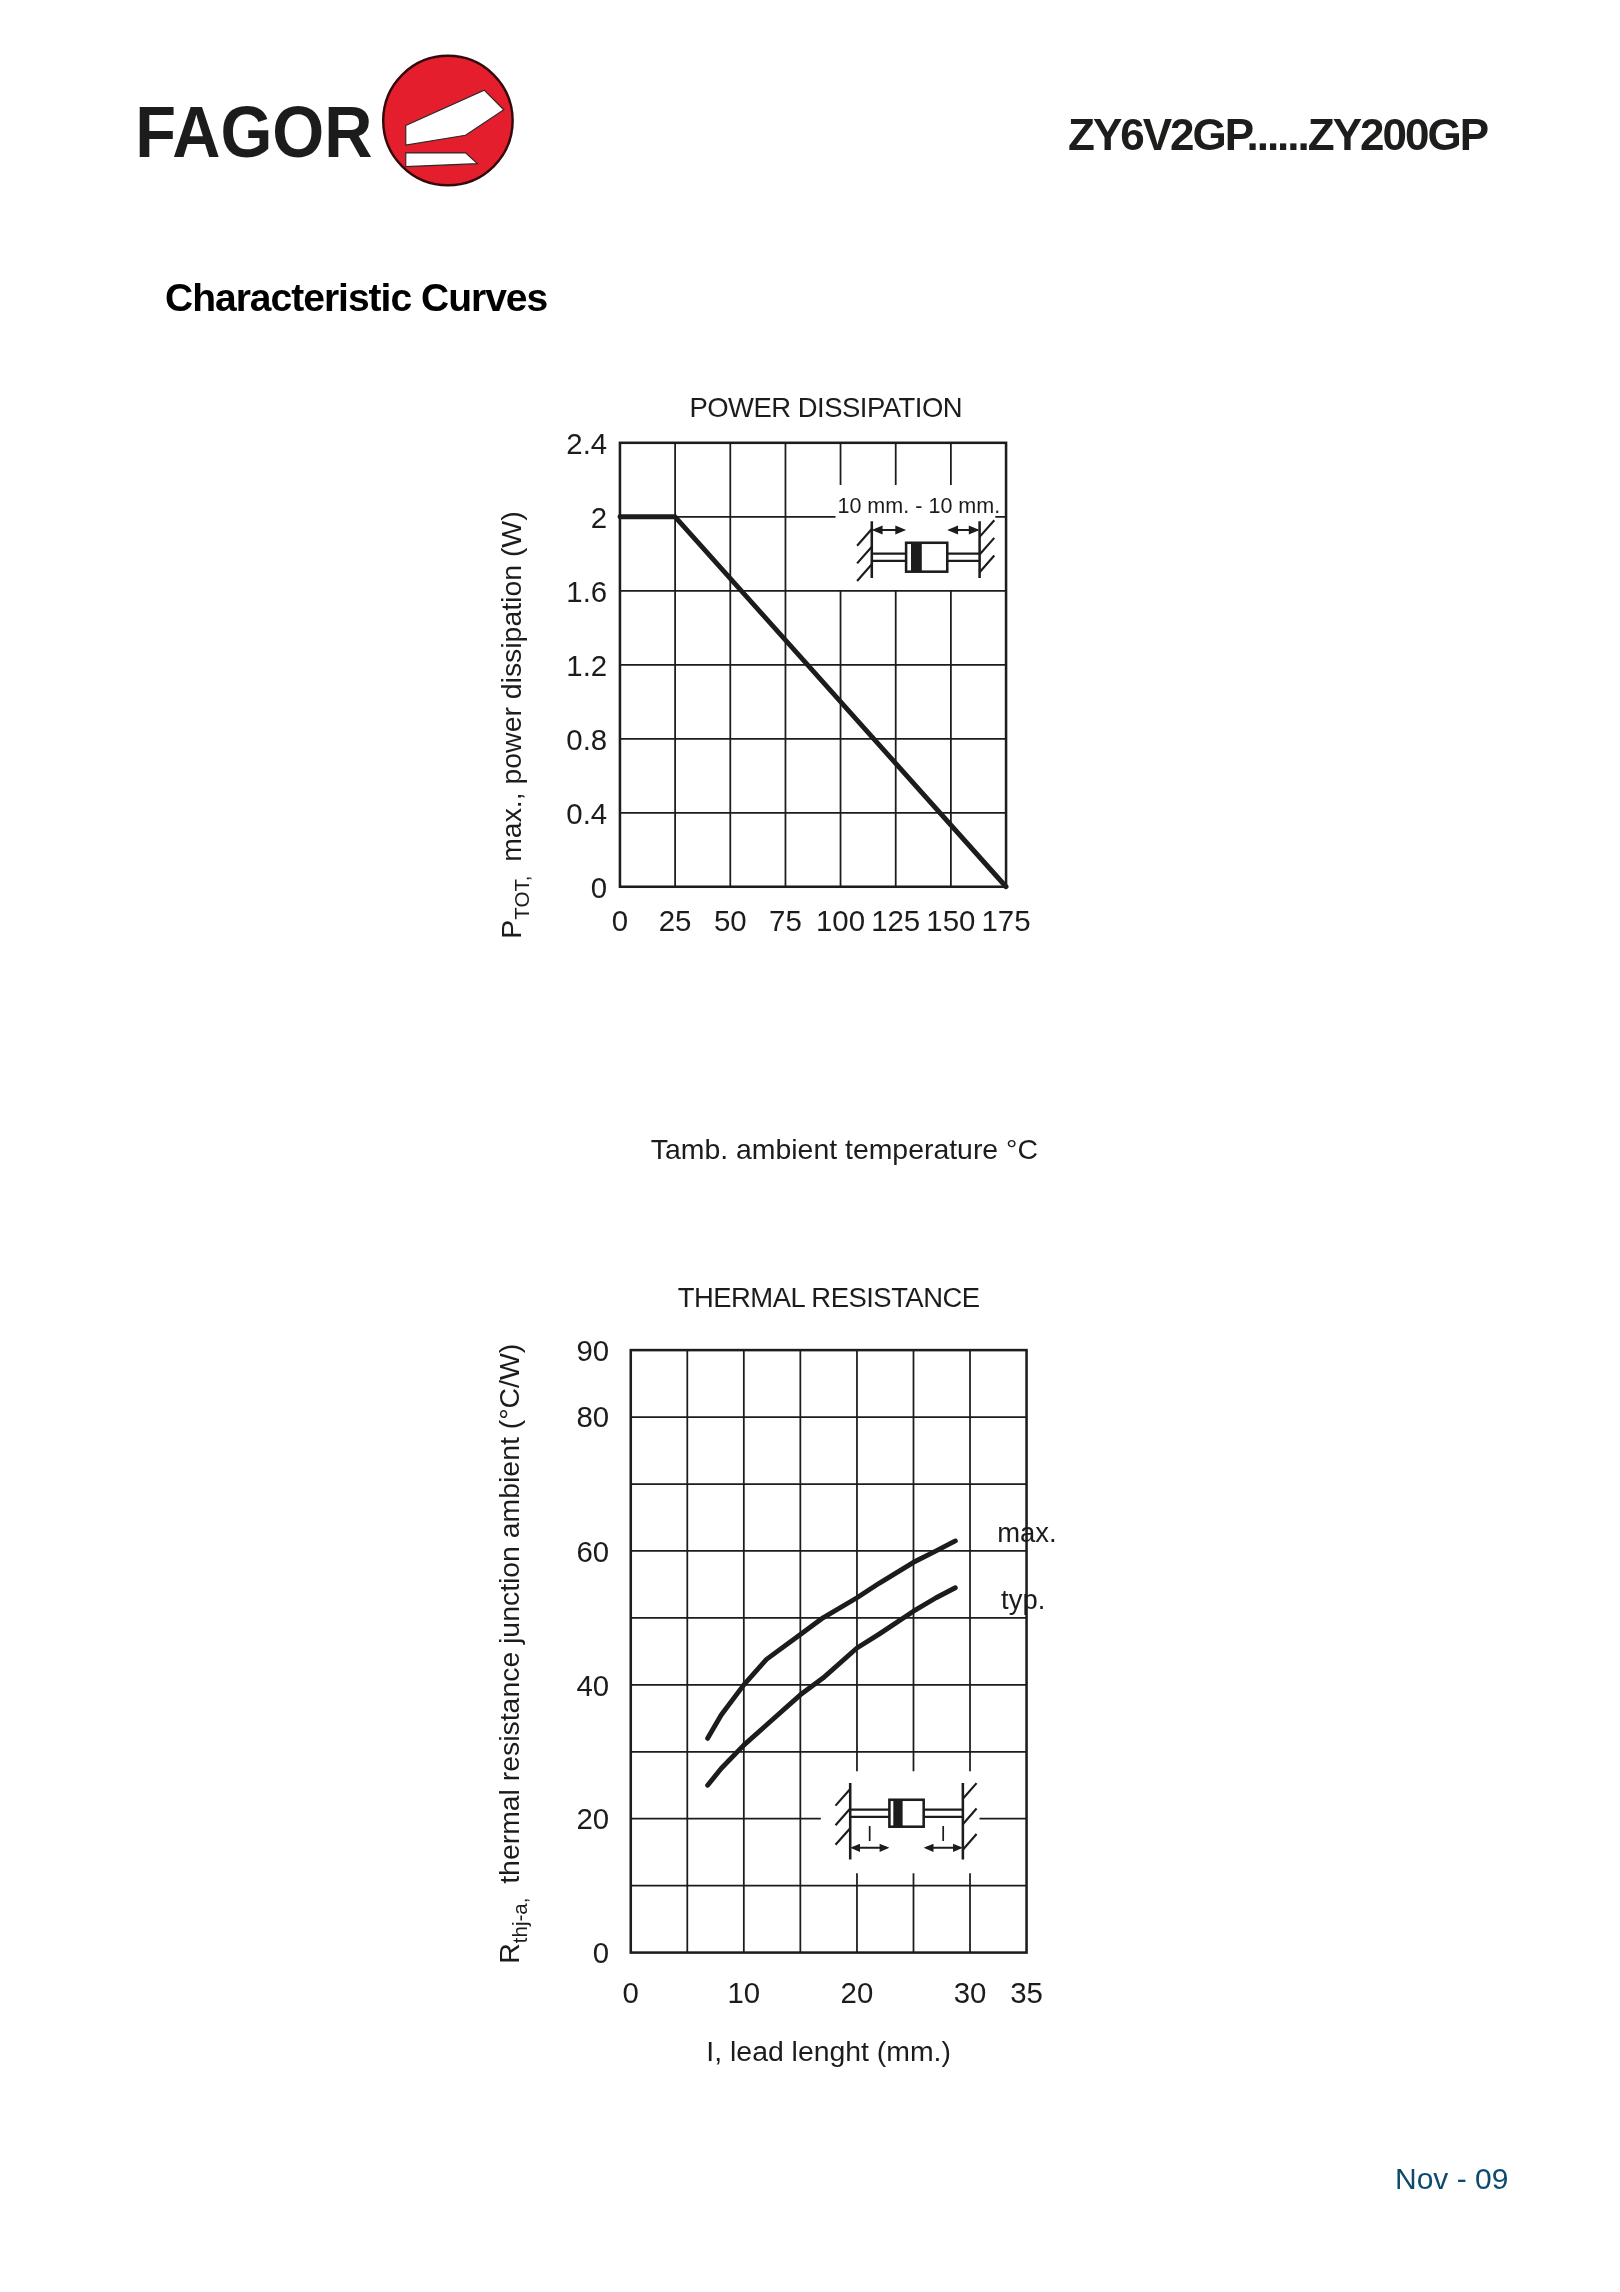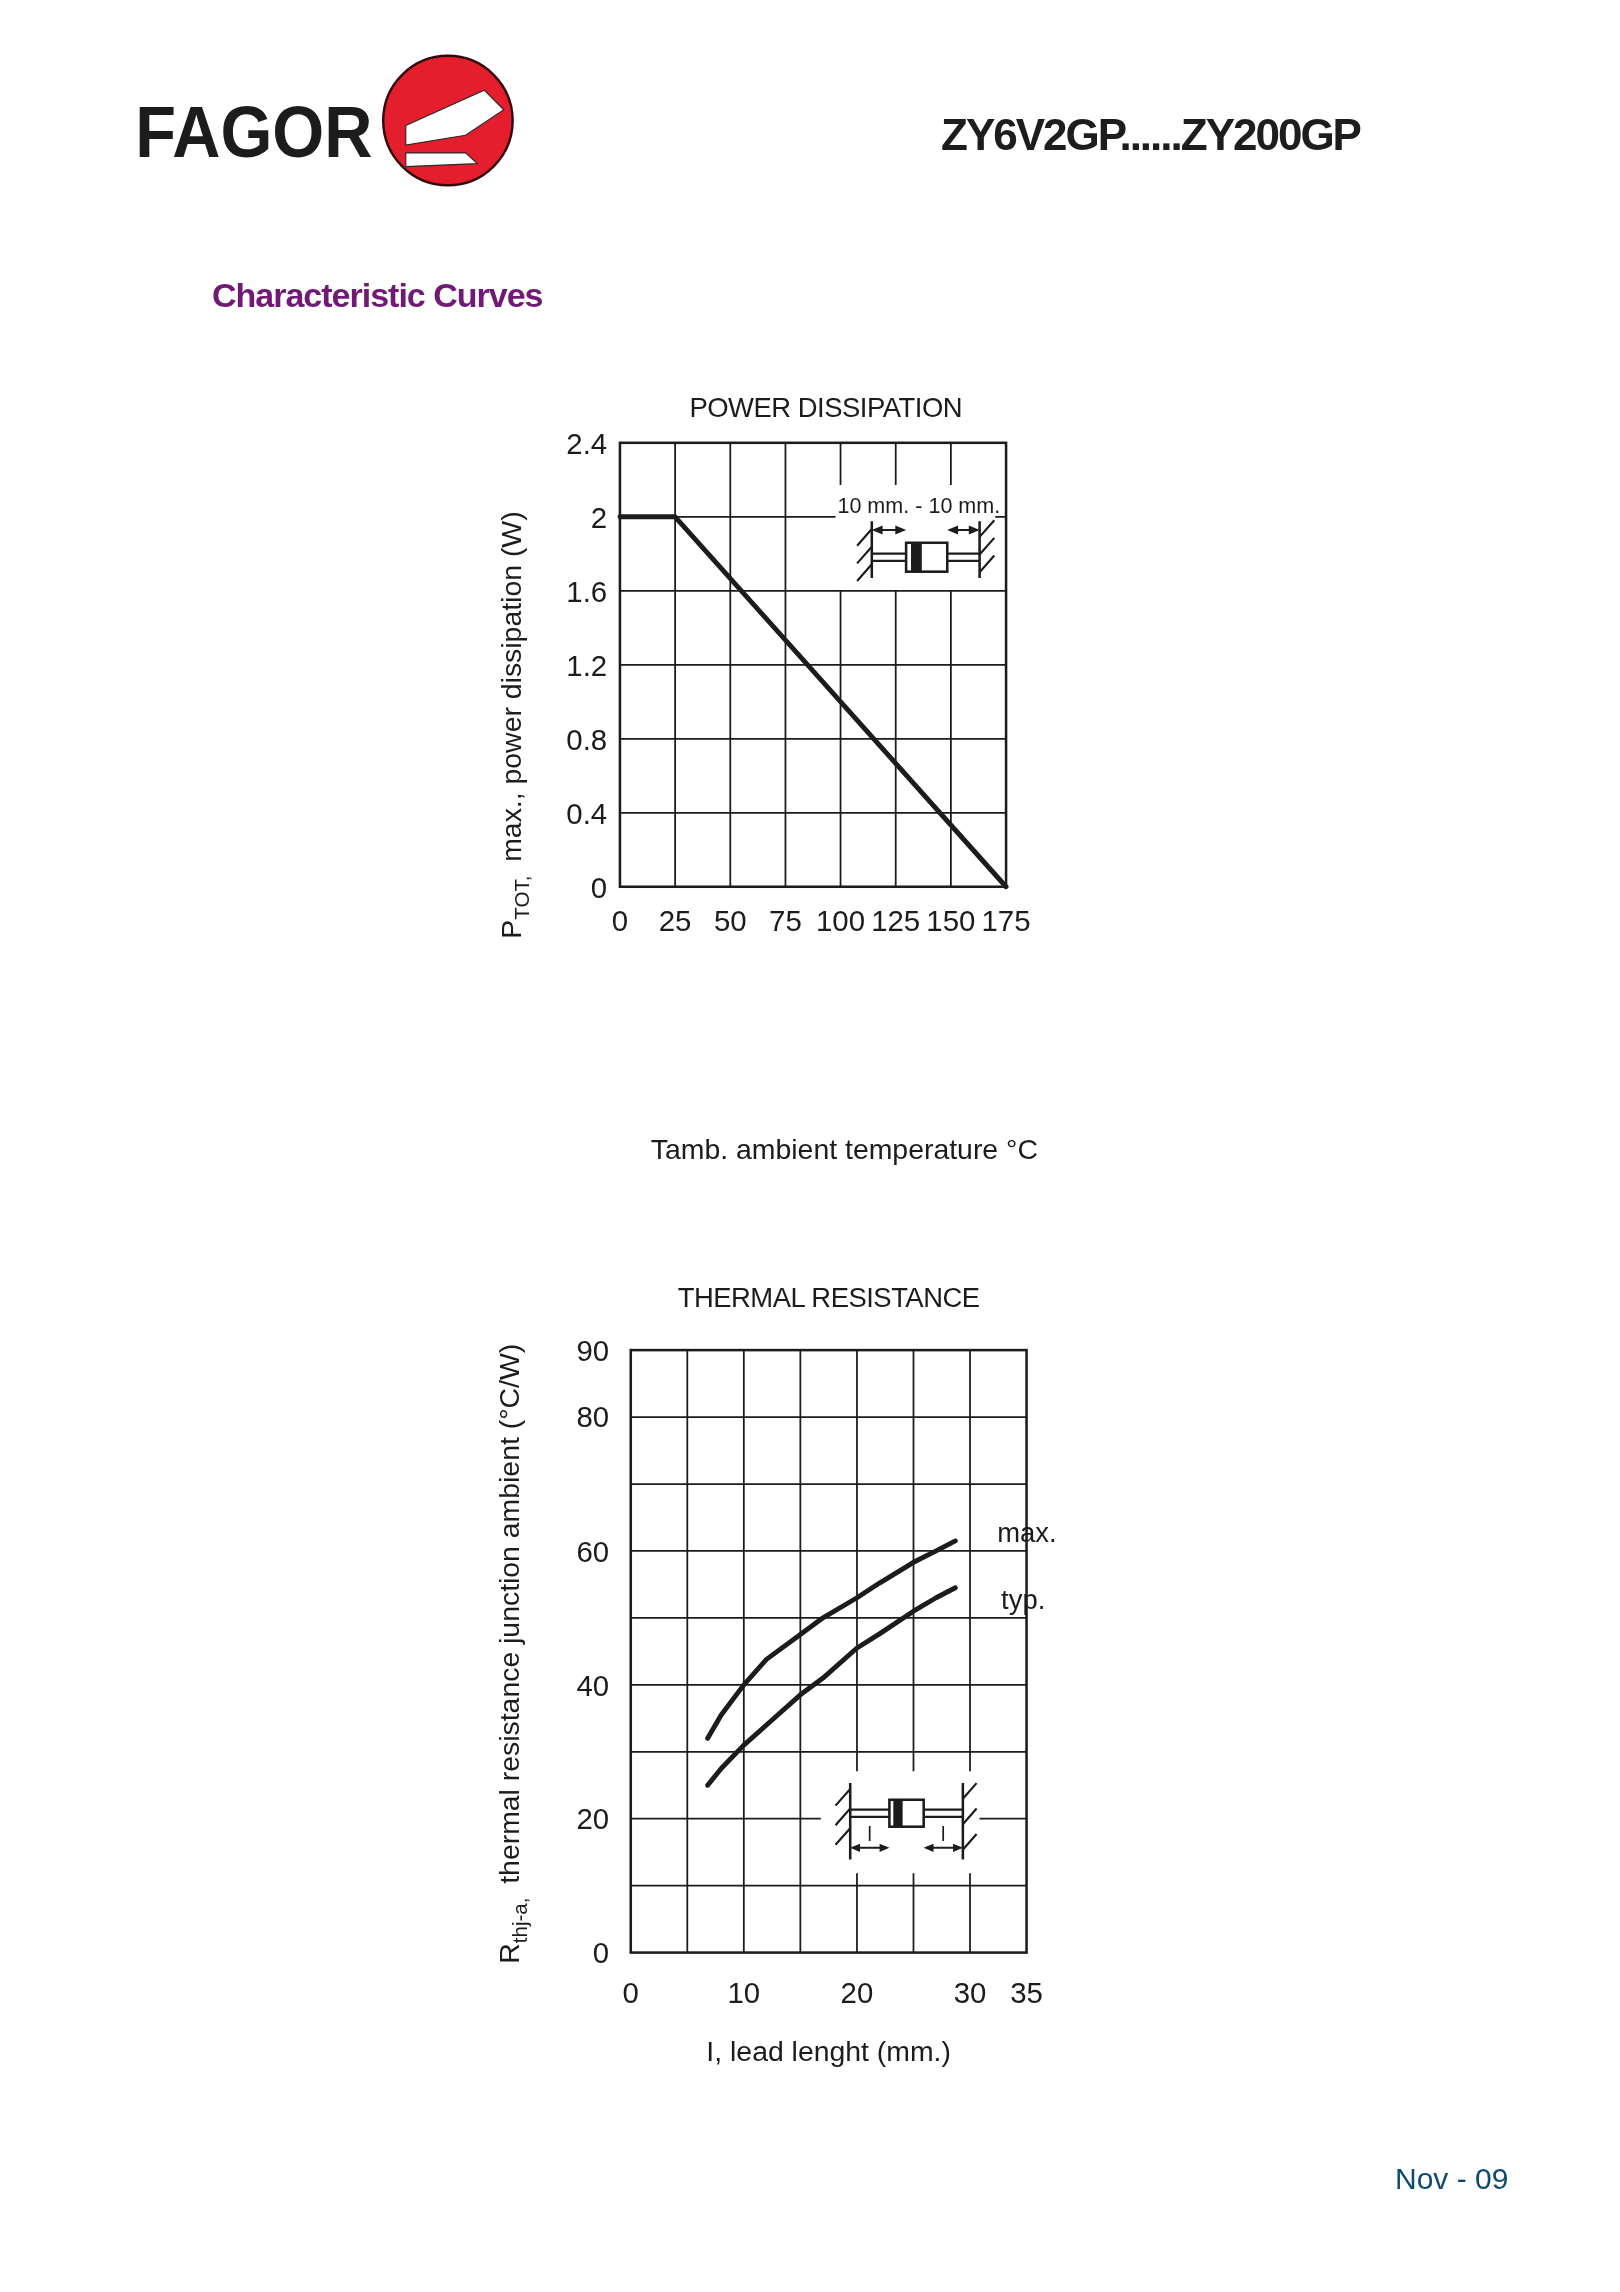--- a/index.html
+++ b/index.html
@@ -7,28 +7,28 @@
     position:relative;
     width:1616px;height:2293px;
     background:#ffffff;
     font-family:"Liberation Sans","DejaVu Sans",sans-serif;
     color:#1c1c1c;
     overflow:hidden;
   }
   .abs{position:absolute;}
   .part-range{
     left:941px;top:110px;width:546px;
+    text-align:right;
     font-size:44px;font-weight:bold;letter-spacing:-2px;
     color:#1d1d1b;white-space:nowrap;
   }
   .section-title{
     left:165px;top:276px;
-    font-size:34px;font-weight:bold;letter-spacing:-1px;
-    color:#701a75;
-    margin-left:47px;
+    font-size:39px;font-weight:bold;letter-spacing:-1px;
+    color:#000000;
   }
   .footer-date{
     left:1395px;top:2162px;
     font-size:30px;color:#0c4a6e;
   }
   svg text{
     font-family:"Liberation Sans","DejaVu Sans",sans-serif;
     fill:#1c1c1c;
   }
   .gridline{stroke:#1c1c1c;stroke-width:1.8;fill:none;}

